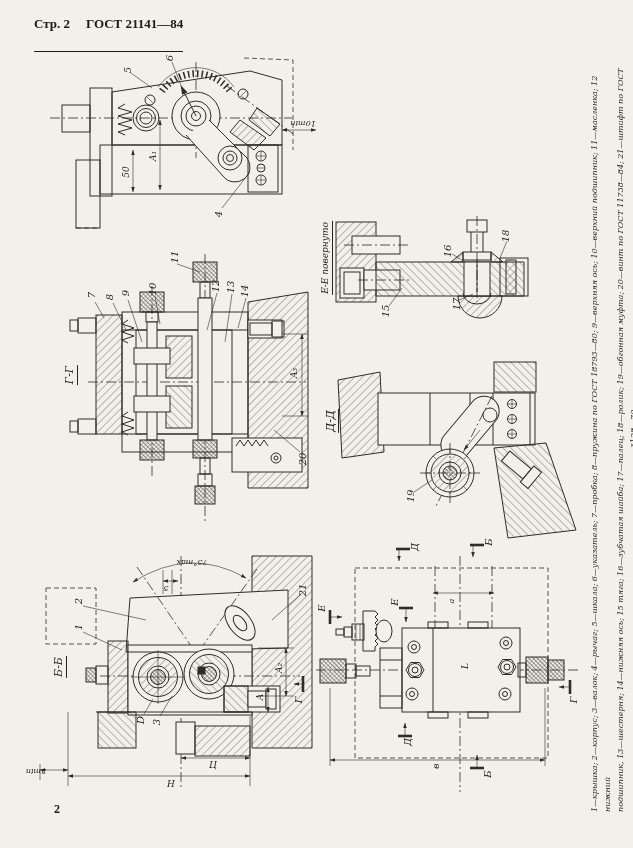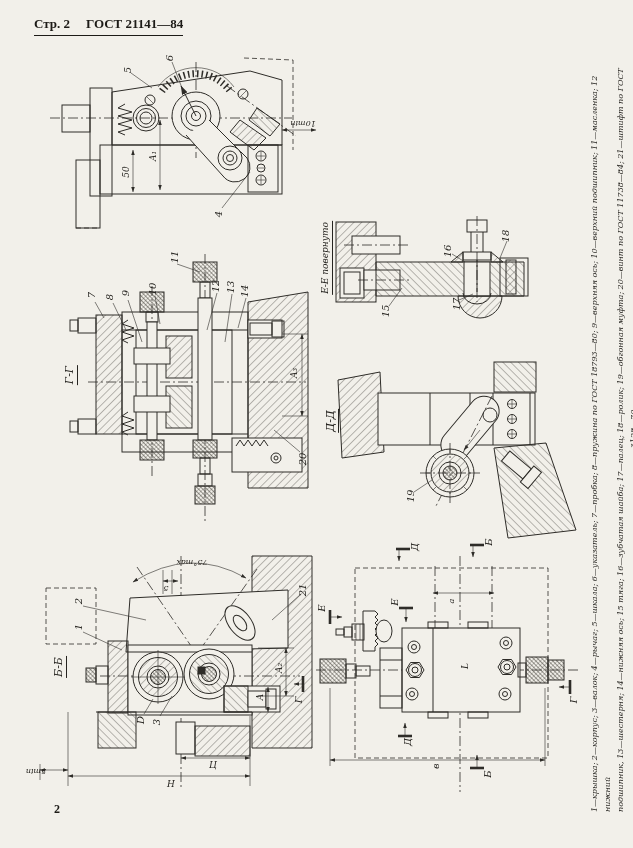--- a/index.html
+++ b/index.html
@@ -9,21 +9,21 @@
   #art line,#art path,#art rect,#art circle,#art polygon,#art polyline,#art ellipse{stroke:#2e2c28;stroke-width:1;}
   #art .cl{stroke-dasharray:10,3,2,3;stroke-width:.8;}
   #art .dash{stroke-dasharray:5,3;stroke-width:.8;}
   #art .thin{stroke-width:.6;}
   #art .thick{stroke-width:2.6;}
   .t{position:absolute;font-family:"DejaVu Serif",serif;font-style:italic;color:#262420;white-space:nowrap;line-height:1;transform:translate(-50%,-50%) rotate(-90deg);}
   .t0{transform:translate(-50%,-50%);}
   .t180{transform:translate(-50%,-50%) rotate(180deg);}
   .vt{border-bottom:1px solid #262420;padding:0 1px 2px 1px;}
   .f8{font-size:8px;}.f9{font-size:9px;}.f10{font-size:10px;}.f11{font-size:11px;}
-  .hdr{position:absolute;left:34px;top:16px;font-family:"Liberation Serif",serif;font-size:13px;font-weight:bold;color:#1d1b17;border-bottom:1.6px solid #1d1b17;padding-bottom:3px;}
+  .hdr{position:absolute;left:34px;top:16px;font-family:"Liberation Serif",serif;font-size:13px;font-weight:bold;color:#1d1b17;border-bottom:1.6px solid #1d1b17;padding-bottom:19px;}
   .hdr .sp{margin-right:16px;font-weight:bold;}
   .pagenum{position:absolute;left:54px;top:802px;font-family:"Liberation Serif",serif;font-size:12px;font-weight:bold;color:#1d1b17;}
   .caption{position:absolute;left:588px;top:812px;width:766px;transform-origin:0 0;transform:rotate(-90deg);font-family:"DejaVu Serif",serif;font-style:italic;font-size:8px;line-height:13px;color:#2a2824;}
   .caption .c3{text-align:center;}
 </style>
 </head>
 <body>
 
 <div id="stage">
 

